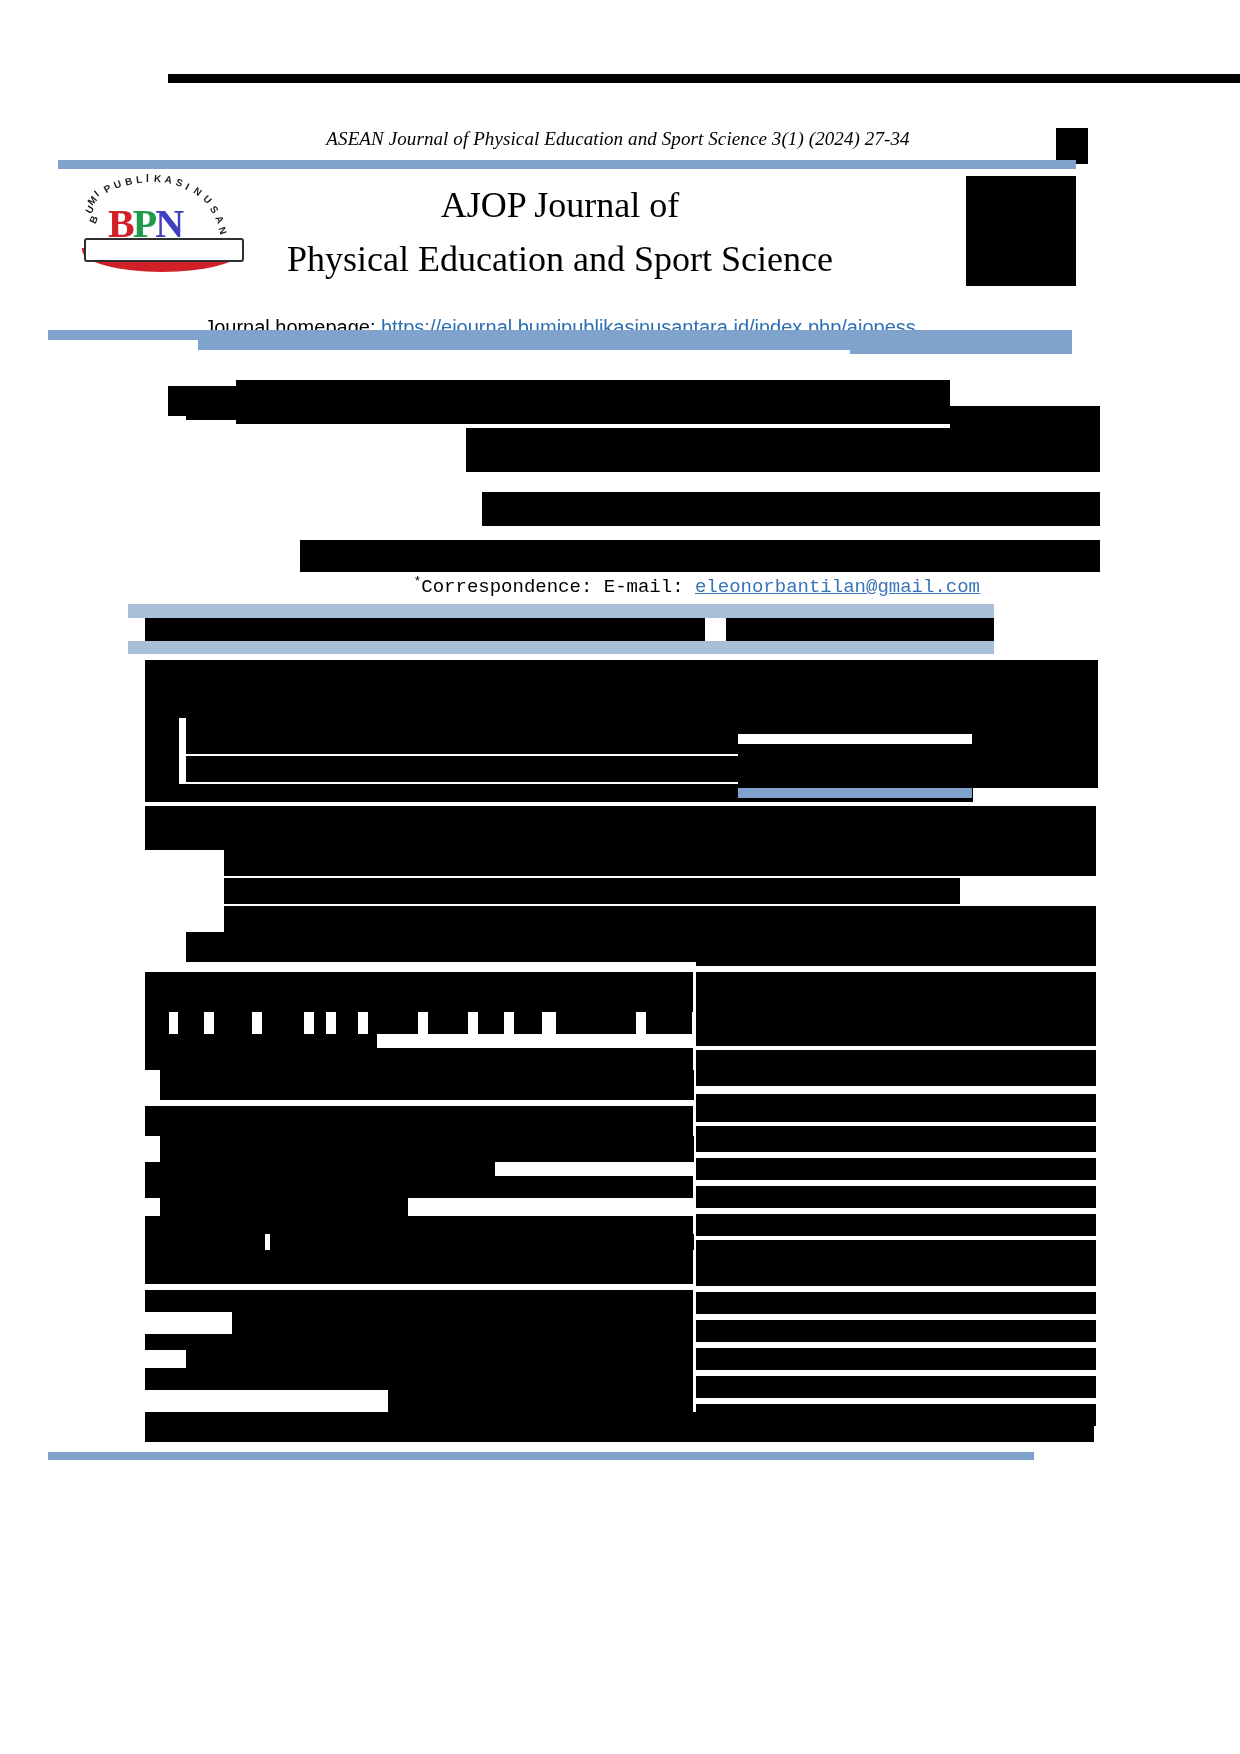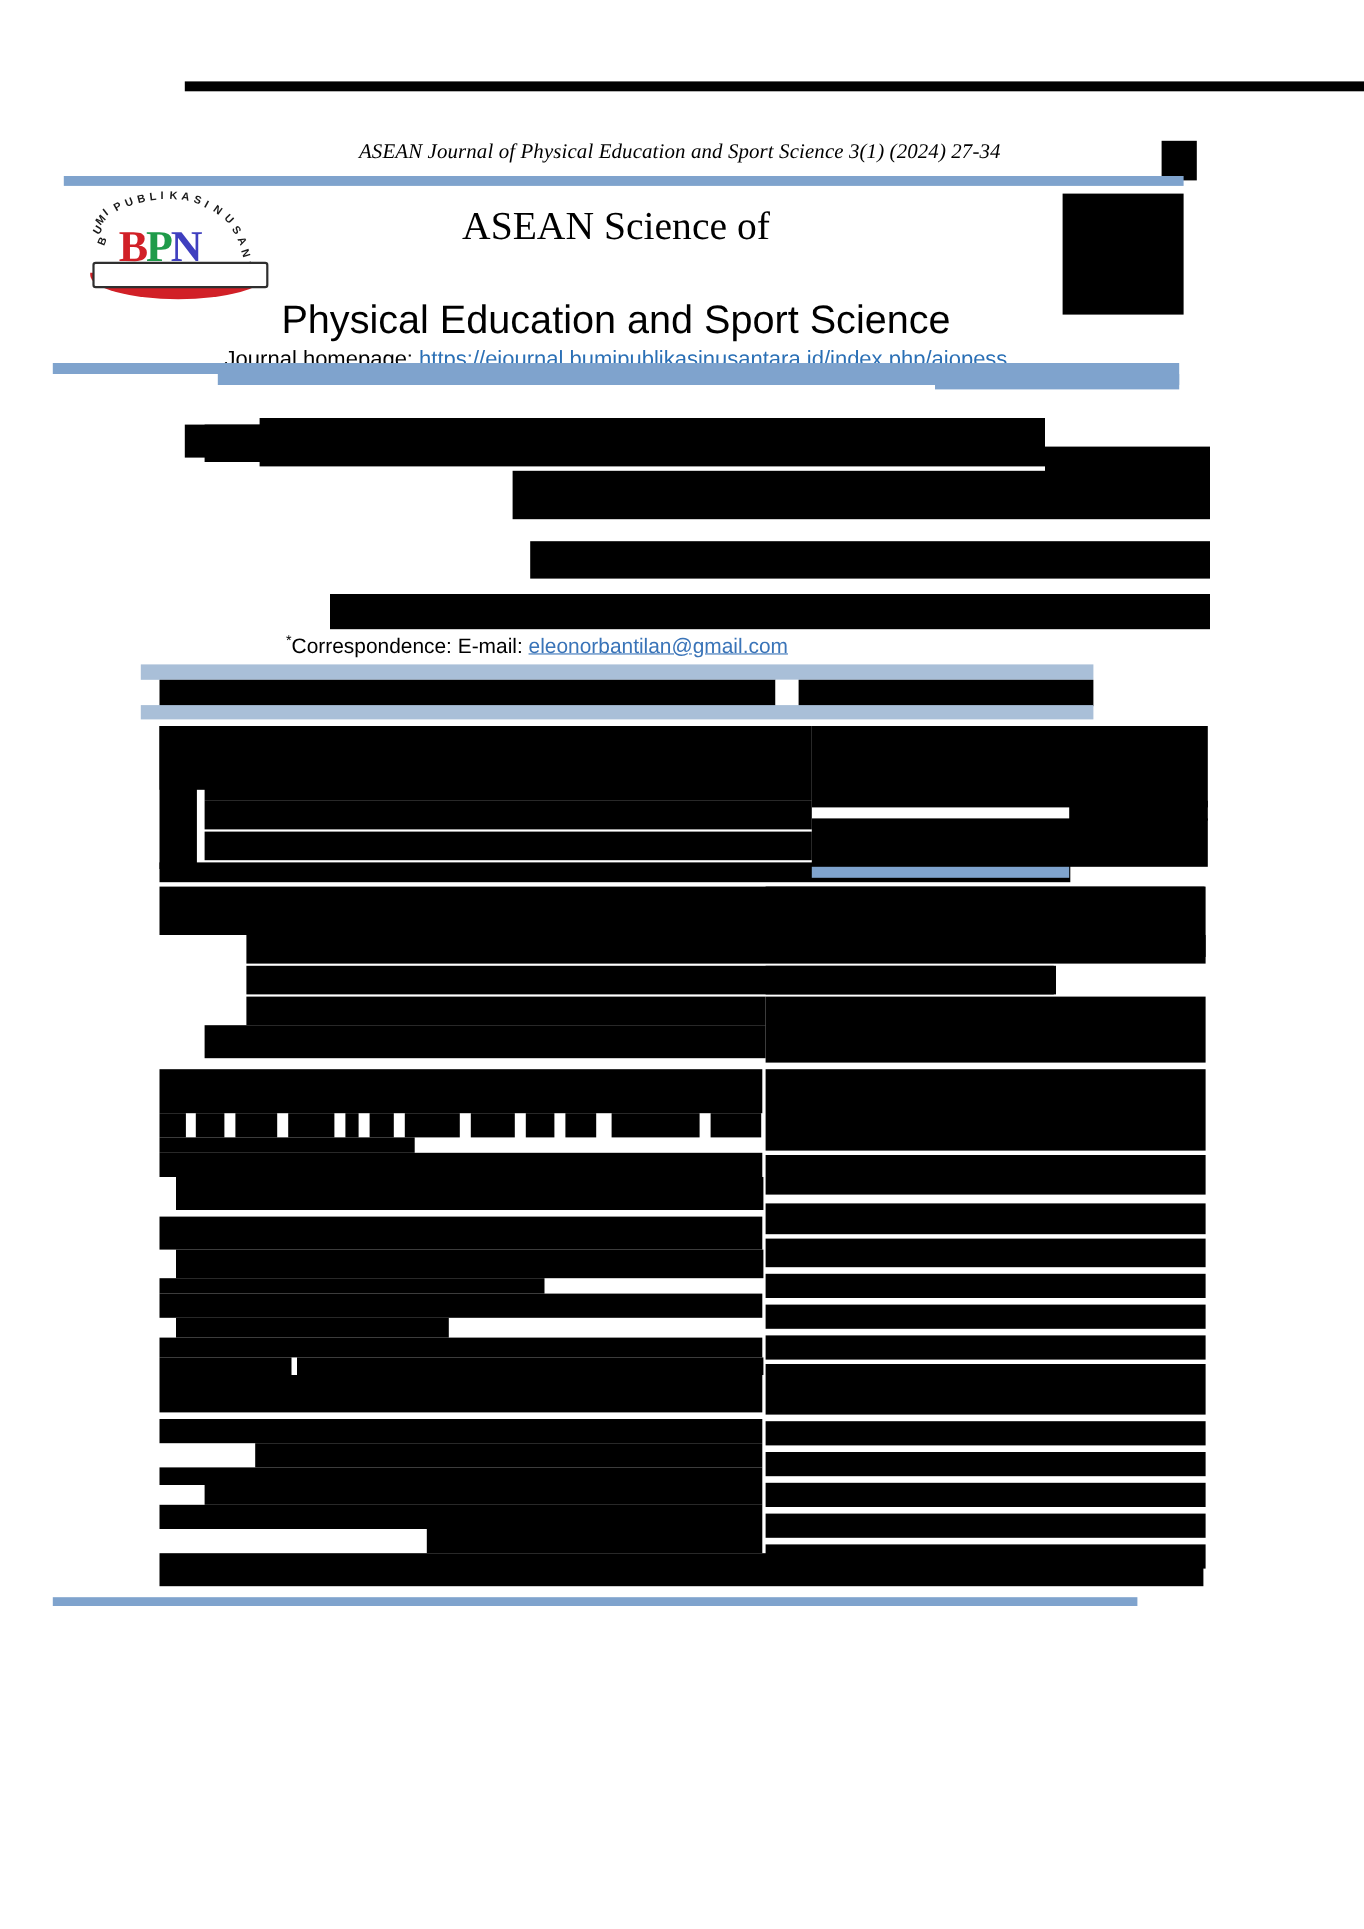--- a/index.html
+++ b/index.html
@@ -62,25 +62,24 @@
     width: 760px;
     text-align: center;
   }
   .masthead .line1 {
     font-family: "Liberation Serif", serif;
     font-size: 36px;
     color: #000000;
     line-height: 54px;
   }
   .masthead .line2 {
-    font-family: Liberation Sans, sans-serif;
+    font-family: Liberation Serif, serif;
     font-size: 36px;
     color: #000000;
     line-height: 54px;
-    margin-top: 32px;
   }
 
   .homepage {
     position: absolute;
     left: 150px;
     top: 316px;
     width: 820px;
     text-align: center;
     font-family: "Liberation Sans", sans-serif;
     font-size: 20px;
@@ -160,22 +159,22 @@
   .blk {
     position: absolute;
     background: #000000;
   }
 
   .correspondence {
     position: absolute;
     left: 260px;
     top: 574px;
     width: 720px;
-    text-align: left;
-    font-family: Liberation Sans, sans-serif;
+    text-align: right;
+    font-family: Liberation Mono, monospace;
     font-size: 19px;
     color: #000000;
   }
   .correspondence sup {
     font-size: 13px;
     vertical-align: super;
   }
   .correspondence a {
     color: #3a74b8;
     text-decoration: underline;
@@ -355,21 +354,21 @@
       <span style="left:149px; top:56px; transform:rotate(80deg);">T</span>
     </div>
     <div class="bpn-letters">
       <span class="b">B</span><span class="p">P</span><span class="n">N</span>
     </div>
     <div class="bpn-swoosh"></div>
     <div class="bpn-book"></div>
   </div>
 
   <div class="masthead">
-    <div class="line1">ASEAN Science of</div>
+    <div class="line1">AJOP Journal of</div>
     <div class="line2">Physical Education and Sport Science</div>
   </div>
 
 
   <div class="homepage">
     <span>Journal homepage:</span>
     <a href="#">https://ejournal.bumipublikasinusantara.id/index.php/ajopess</a>
   </div>
 
   <div class="band-blue-2"></div>

